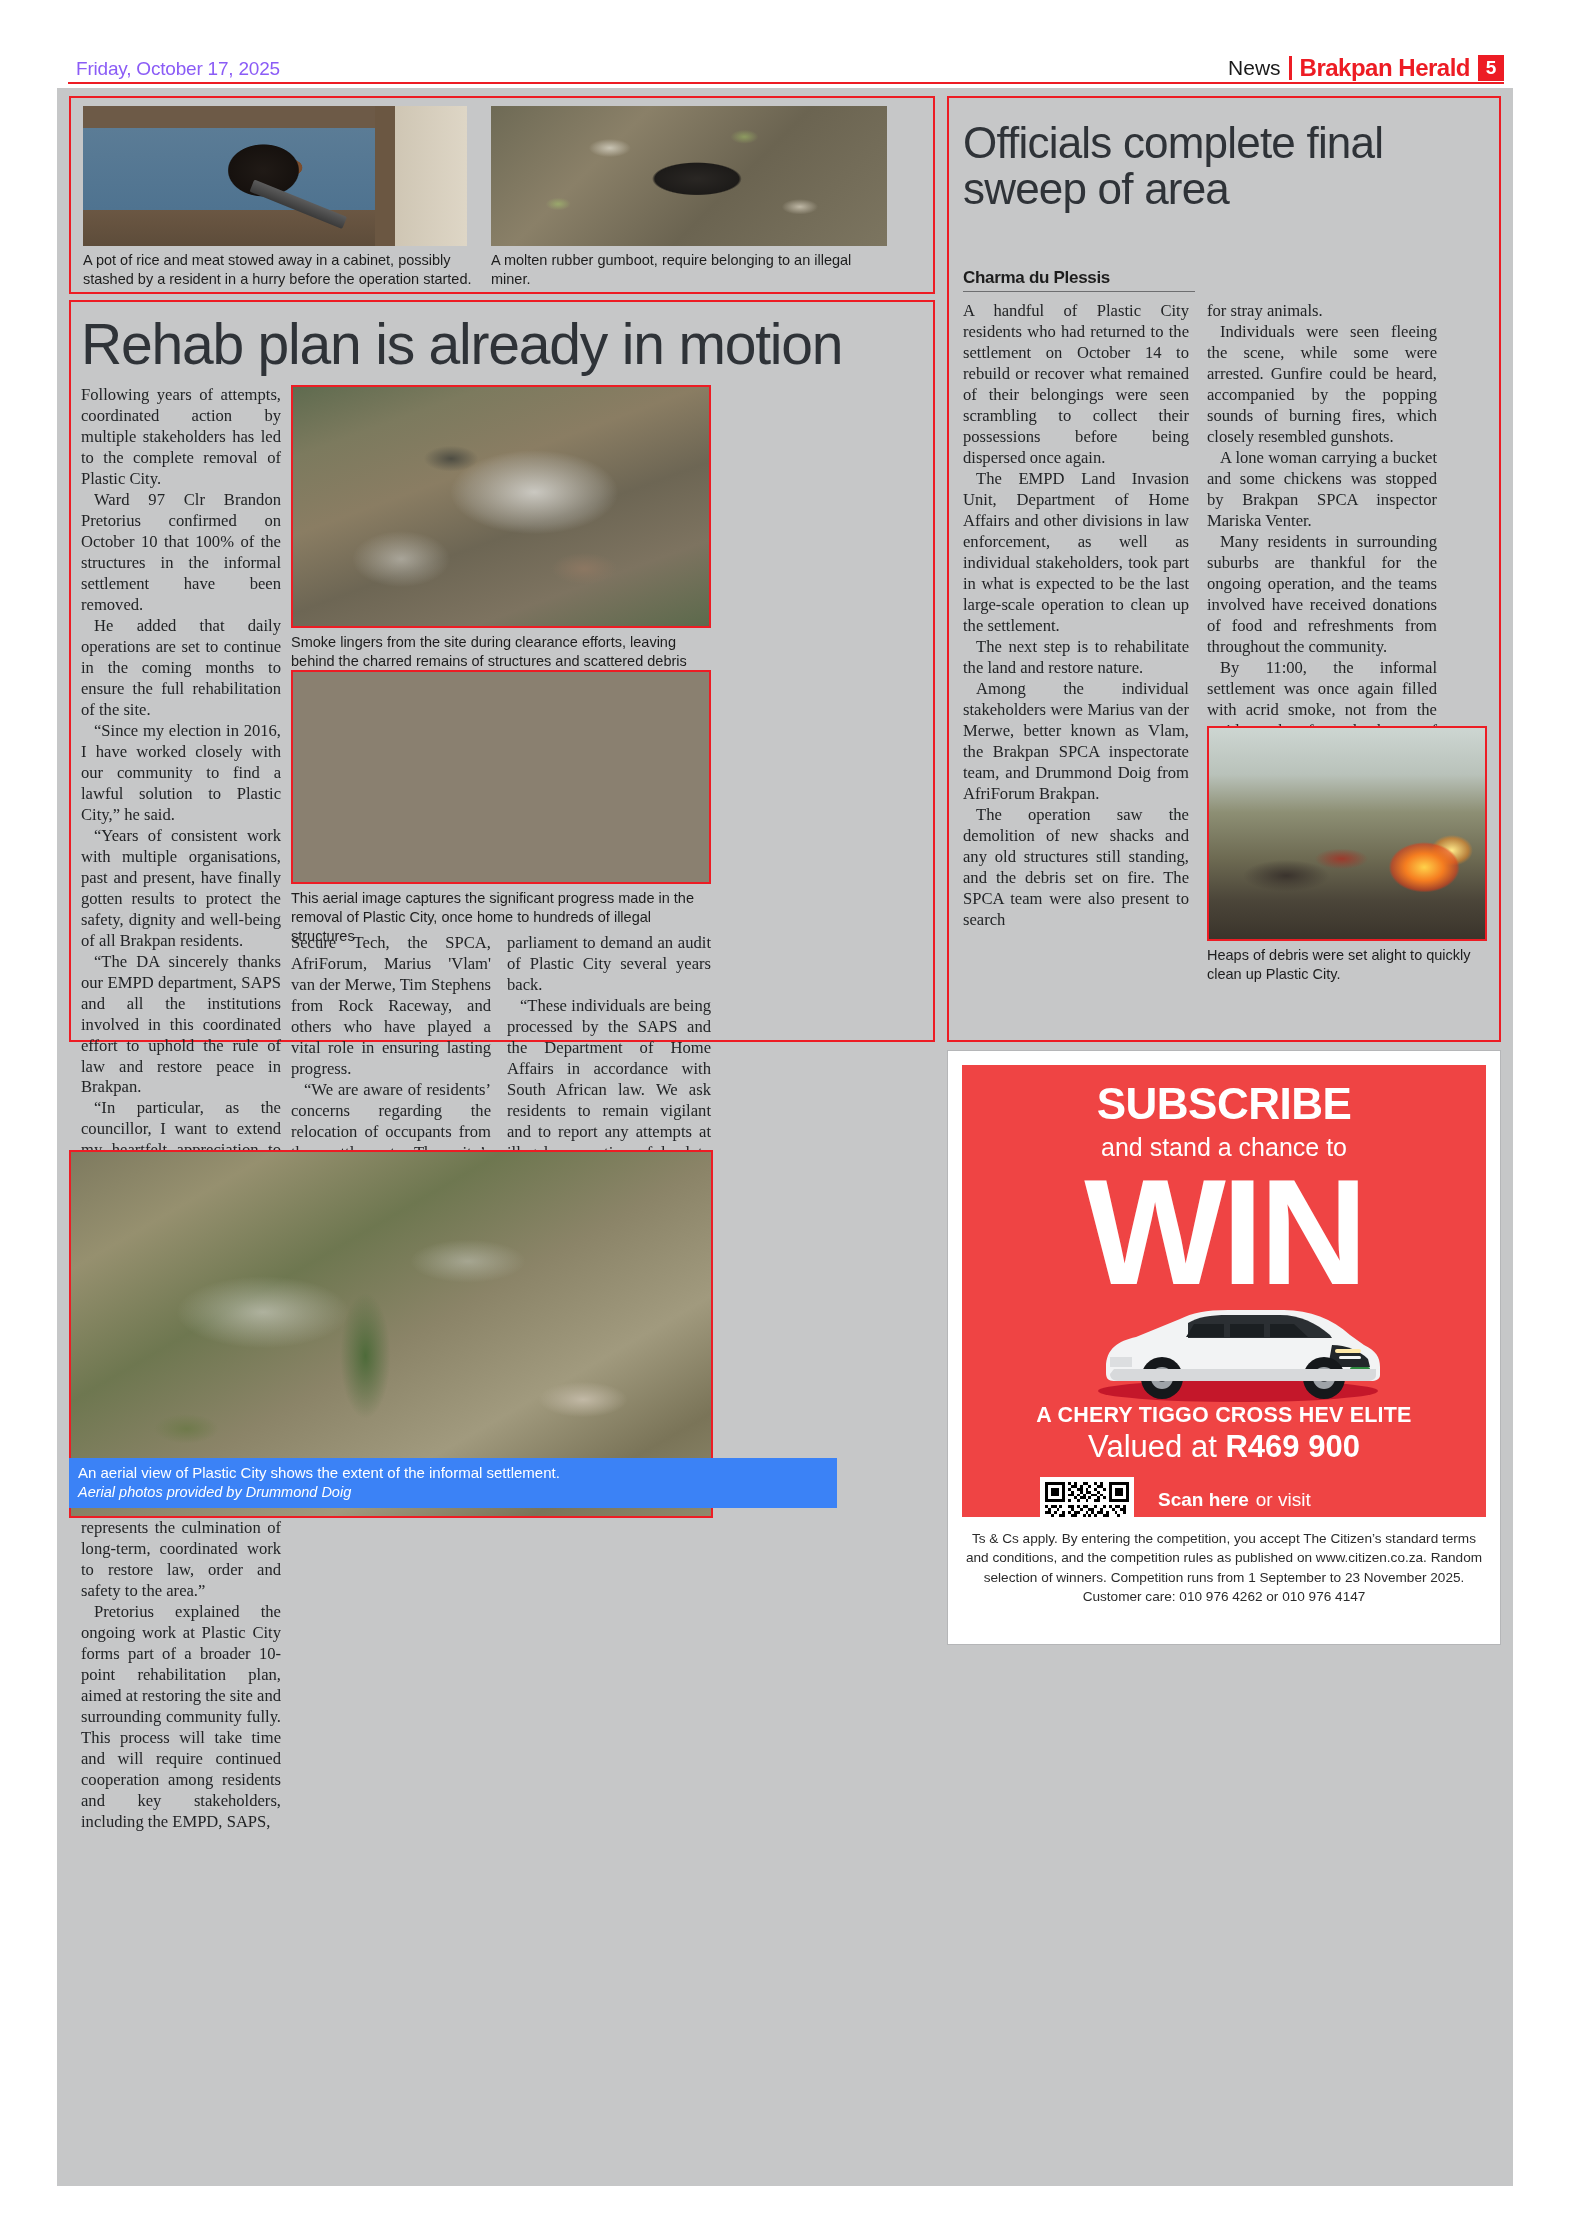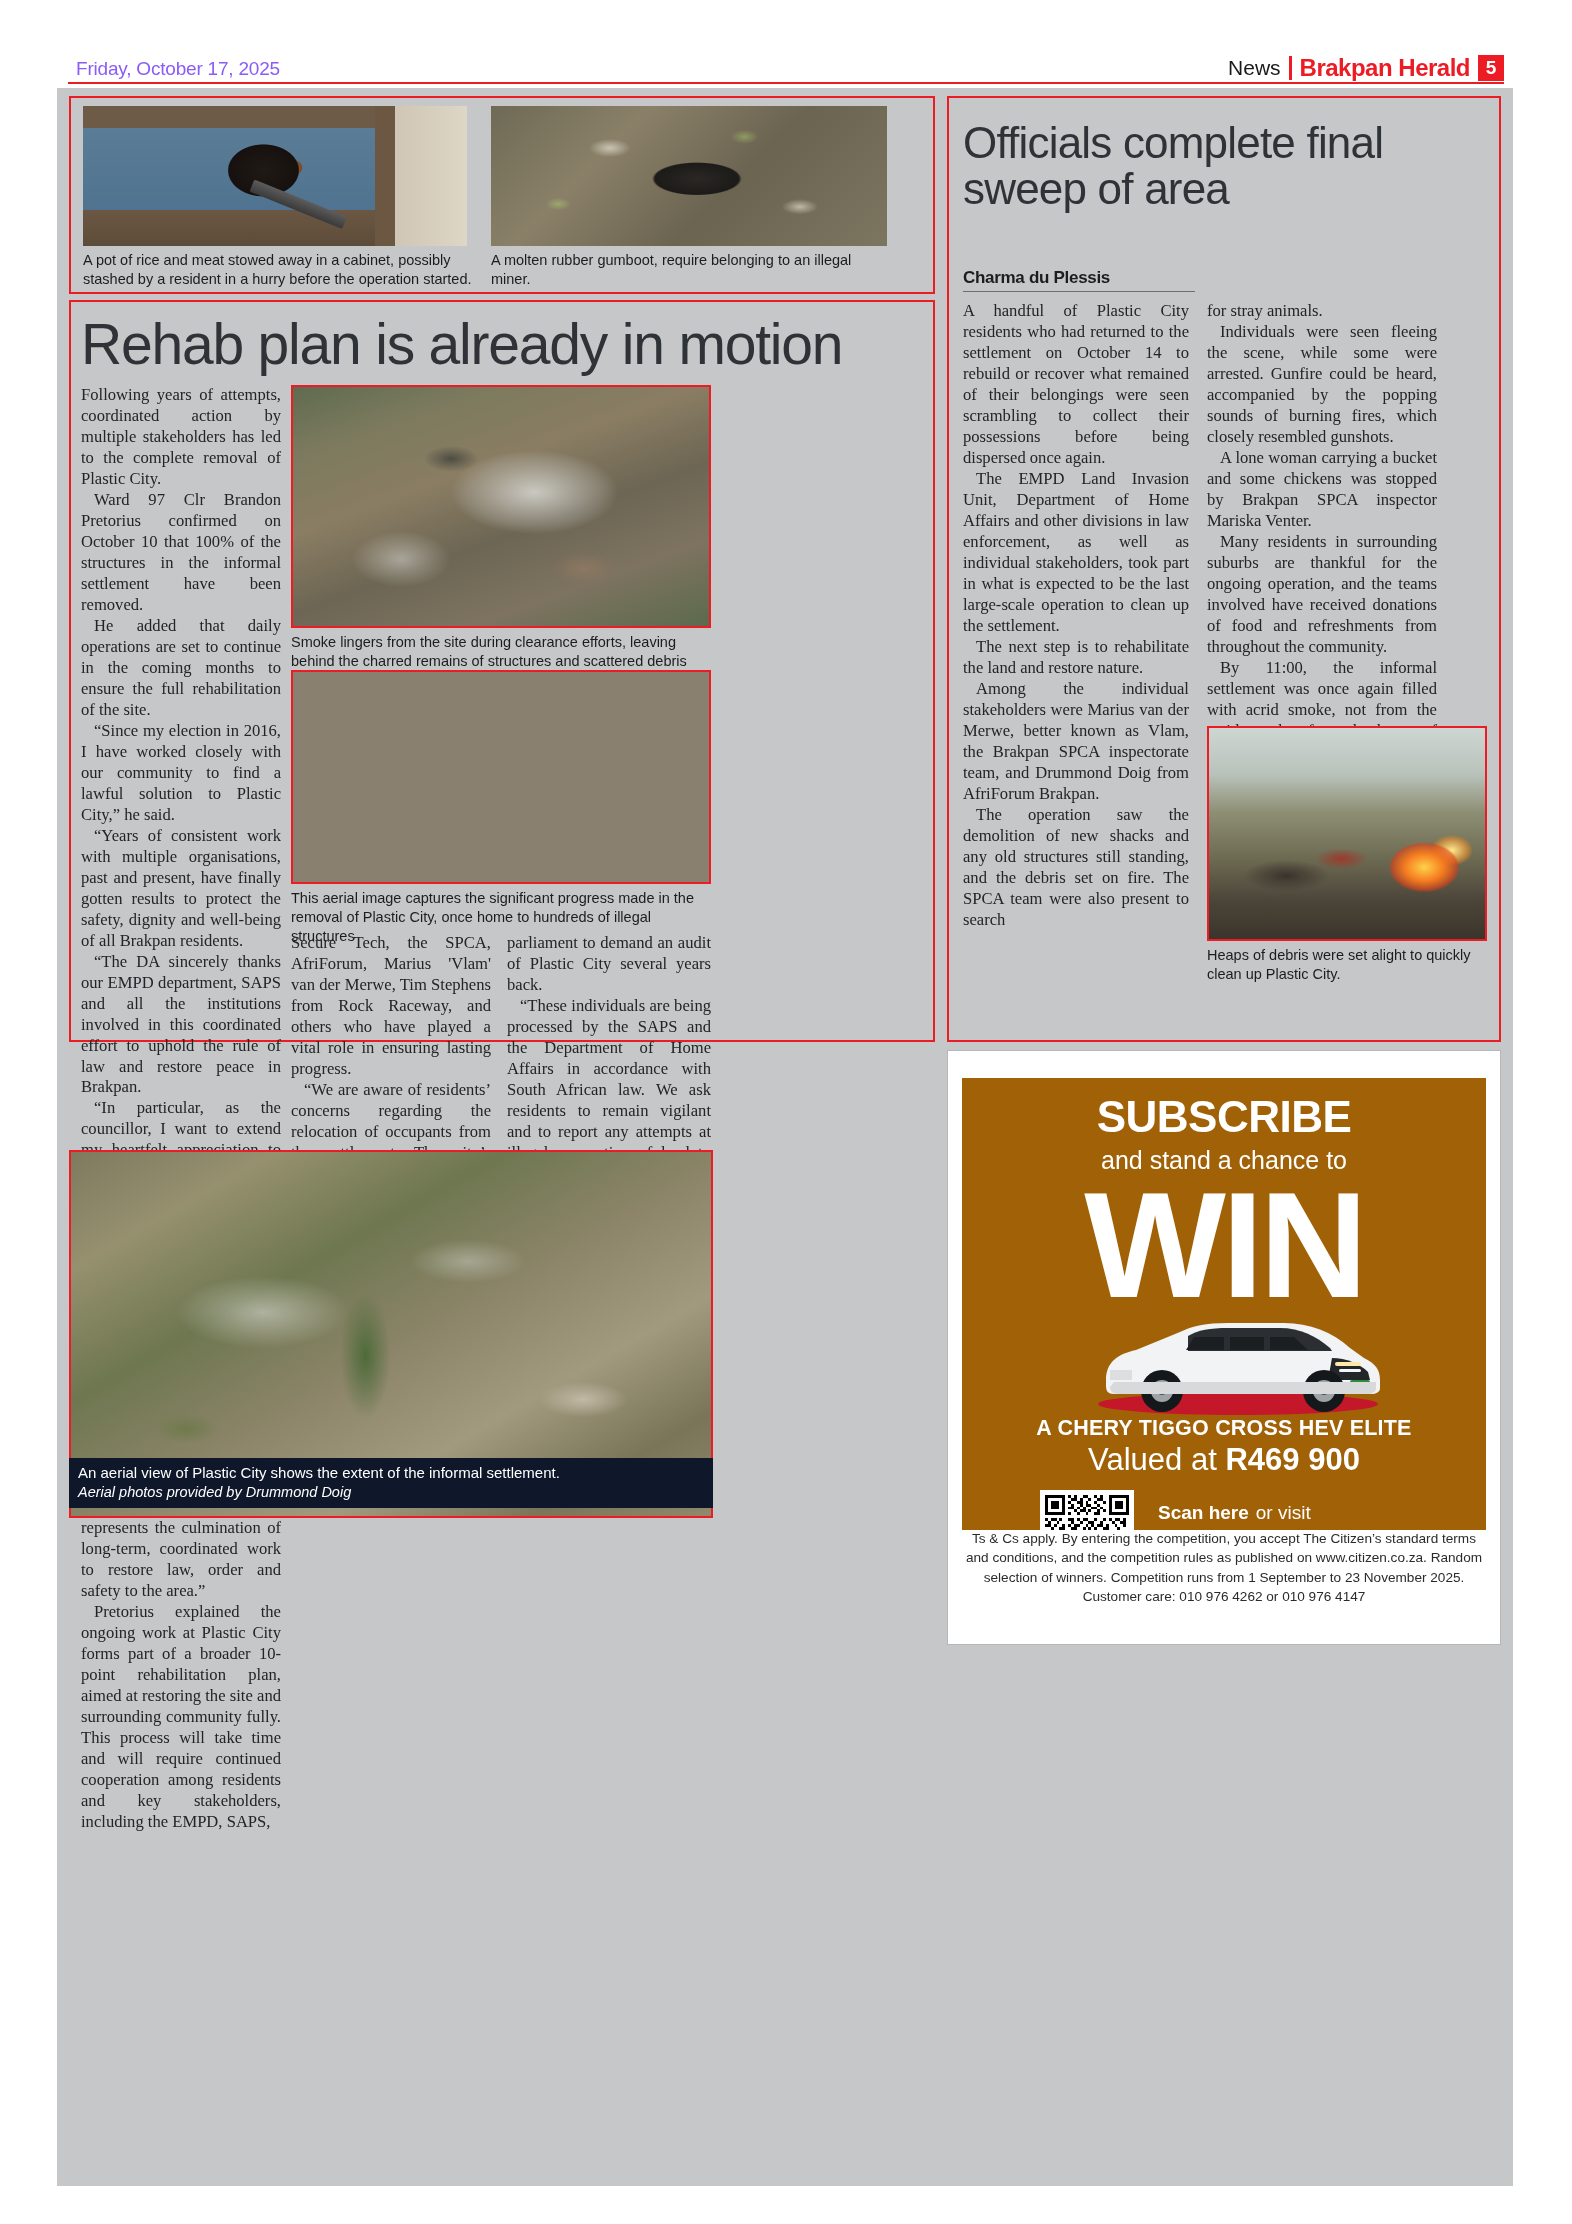--- a/index.html
+++ b/index.html
@@ -173,22 +173,22 @@
 
   
   #ad-box {
     position: absolute;
     left: 890px; top: 962px; width: 554px; height: 595px;
     background: #ffffff;
     border: 1px solid #b5b6b8;
   }
   .ad-red {
     position: absolute;
-    left: 14px; top: 27px; width: 524px; height: 452px;
-    background: #a16207;
+    left: 14px; top: 14px; width: 524px; height: 452px;
+    background: #ef4444;
     overflow: hidden;
   }
   .ad-subscribe {
     position: absolute; left: 0; top: 14px; width: 524px;
     text-align: center;
     color: #fff;
     font-family: "Liberation Sans", sans-serif;
     font-weight: bold;
     font-size: 44px;
     letter-spacing: -0.5px;
@@ -245,22 +245,22 @@
     font-size: 13.6px; line-height: 1.42; color: #2b2b2b;
   }
 
   
   #photo-bottom {
     left: 12px; top: 1062px; width: 644px; height: 368px;
     border: 2px solid #ed1c24;
   }
   .cap-overlay {
     position: absolute;
-    left: 12px; top: 1370px; width: 644px;
-    background: #0f172a;
+    left: 12px; top: 1370px; width: 768px;
+    background: #3b82f6;
     color: #ffffff;
     padding: 5px 9px 7px 9px;
     font-family: "Liberation Sans", sans-serif;
     font-size: 15px;
     line-height: 1.3;
   }
   .cap-overlay .credit { font-style: italic; font-size: 14.5px; }
 
   
   .img-pot {

